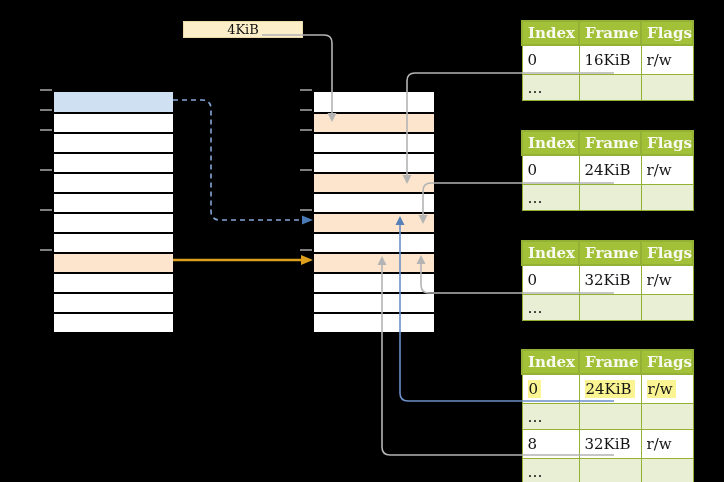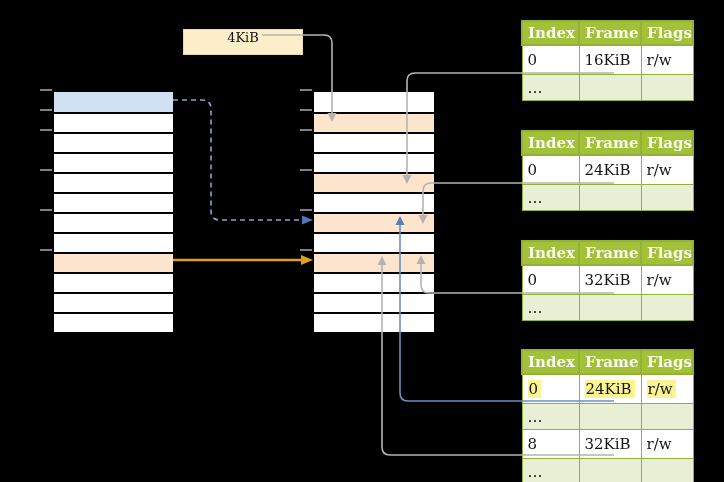--- a/index.html
+++ b/index.html
@@ -1,19 +1,19 @@
 <!DOCTYPE html>
 <html><head>
 <meta charset="utf-8">
 <style>
   html,body{margin:0;padding:0;background:#000;width:724px;height:482px;overflow:hidden;}
   .stage{position:relative;width:724px;height:482px;background:#000;font-family:"DejaVu Serif",serif;}
 
   
-  .label-box{position:absolute;left:183px;top:29px;width:120px;height:26px;background:#fceec9;
+  .label-box{position:absolute;left:183px;top:21px;width:120px;height:17px;background:#fceec9;
     border:1px solid #ead9a9;box-sizing:border-box;text-align:center;line-height:15px;
     font-size:13px;color:#111;}
 
   
   .memcol{position:absolute;top:90px;height:240px;border:2px solid #000;background:#fff;}
   .memcol.left{left:52px;width:119px;}
   .memcol.mid{left:312px;width:120px;}
   .mrow{position:absolute;left:0;right:0;height:20px;box-sizing:border-box;border-top:2px solid #000;background:#fff;}
   .mrow.first{border-top:none;}
   .r0{top:0}.r1{top:20px}.r2{top:40px}.r3{top:60px}.r4{top:80px}.r5{top:100px}

